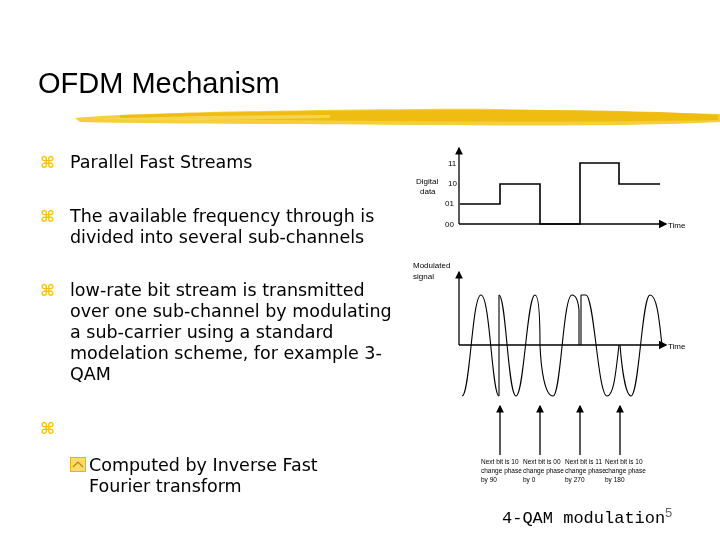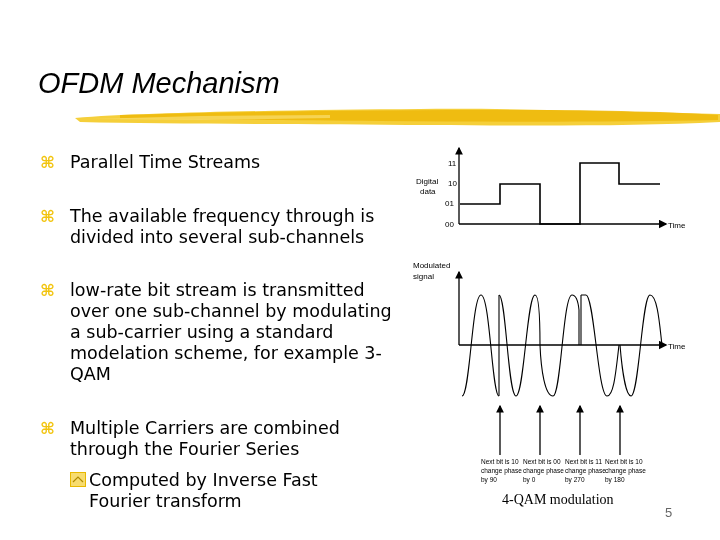--- a/index.html
+++ b/index.html
@@ -4,43 +4,42 @@
 <style>
   html, body { margin: 0; padding: 0; }
   body {
     width: 720px; height: 540px; background: #ffffff; position: relative; overflow: hidden;
     font-family: "DejaVu Sans", sans-serif; color: #000;
   }
   .title {
     position: absolute; left: 38px; top: 67px;
     font-family: "Liberation Sans", sans-serif; font-size: 29px; color: #000;
     letter-spacing: 0px;
-    font-style: italic;
   }
   .underline { position: absolute; left: 0; top: 100px; width: 720px; height: 40px; }
   .bullets { position: absolute; left: 40px; top: 150px; width: 360px; }
   .bullet {
     position: absolute; left: 0; font-size: 17.5px; line-height: 21px; color: #000;
   }
   .bullet .mark {
     position: absolute; left: 0; top: 0; color: #F2C40F; font-size: 16px; font-weight: bold;
   }
   .bullet .text { display: block; margin-left: 30px; white-space: pre-line; }
   .sub {
     position: absolute; left: 60px; font-size: 17.5px; line-height: 21px; color: #000;
   }
   .sub .box {
     position: absolute; left: 0; top: 2px; width: 16px; height: 15px;
     background: #F7DC6F; border: 1px solid #E8B800; box-sizing: border-box;
   }
   .sub .text { display: block; margin-left: 19px; white-space: pre-line; }
   .diagram { position: absolute; left: 400px; top: 140px; width: 300px; height: 360px; }
   .caption {
-    position: absolute; left: 502px; top: 492px;
-    font-family: Liberation Serif, serif; font-size: 14px; color: #000;
+    position: absolute; left: 502px; top: 509px;
+    font-family: Liberation Mono, monospace; font-size: 17px; color: #000;
   }
   .page-num {
     position: absolute; left: 665px; top: 505px;
     font-family: "Liberation Sans", sans-serif; font-size: 13px; color: #666;
   }
   .dl { font-family: "Liberation Sans", sans-serif; font-size: 8px; fill: #000; }
   .dls { font-family: "Liberation Sans", sans-serif; font-size: 6.5px; fill: #000; }
 </style>
 </head>
 <body>
@@ -49,41 +48,39 @@
 
 <svg class="underline" viewBox="0 0 720 40" preserveAspectRatio="none">
   <path d="M75 18 C 150 12, 300 10, 420 9 C 520 8, 620 12, 720 14 L 720 22 C 640 26, 540 26, 430 25 C 300 24, 170 24, 80 22 Z" fill="#F5CF3A"></path>
   <path d="M120 15 C 250 11, 400 10, 520 10 C 600 10, 680 12, 718 15 L 718 20 C 620 22, 500 22, 380 21 C 260 20, 170 19, 120 18 Z" fill="#EDB90A" opacity="0.85"></path>
   <path d="M90 19 L 200 16 L 330 15 L 330 18 L 200 20 Z" fill="#F8DA64" opacity="0.8"></path>
 </svg>
 
 <div class="bullets">
   <div class="bullet" style="top:2px;">
     <span class="mark">⌘</span>
-    <span class="text">Parallel Time Streams</span>
+    <span class="text">Parallel Fast Streams</span>
   </div>
   <div class="bullet" style="top:56px;">
     <span class="mark">⌘</span>
     <span class="text">The available frequency through is
 divided into several sub-channels</span>
   </div>
   <div class="bullet" style="top:130px;">
     <span class="mark">⌘</span>
     <span class="text">low-rate bit stream is transmitted
 over one sub-channel by modulating
 a sub-carrier using a standard
 modelation scheme, for example 3-
 QAM</span>
   </div>
   <div class="bullet" style="top:268px;">
     <span class="mark">⌘</span>
-    <span class="text">Multiple Carriers are combined
-through the Fourier Series</span>
   </div>
-  <div class="sub" style="top:320px; left:30px;">
+  <div class="sub" style="top:305px; left:30px;">
     <span class="box">
       <svg width="14" height="13" viewBox="0 0 14 13" style="position:absolute;left:0;top:0;">
         <polyline points="2,9 7,4 12,9" fill="none" stroke="#B08A00" stroke-width="1.2"></polyline>
       </svg>
     </span>
     <span class="text">Computed by Inverse Fast
 Fourier transform</span>
   </div>
 </div>
 

